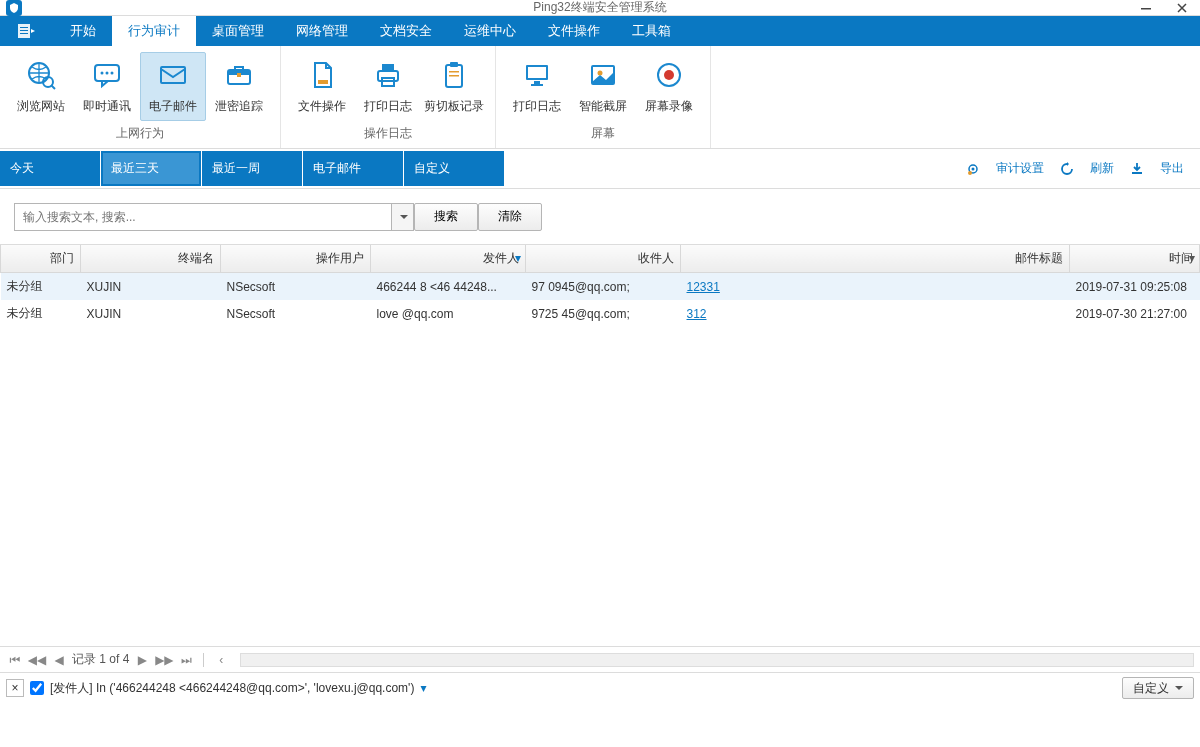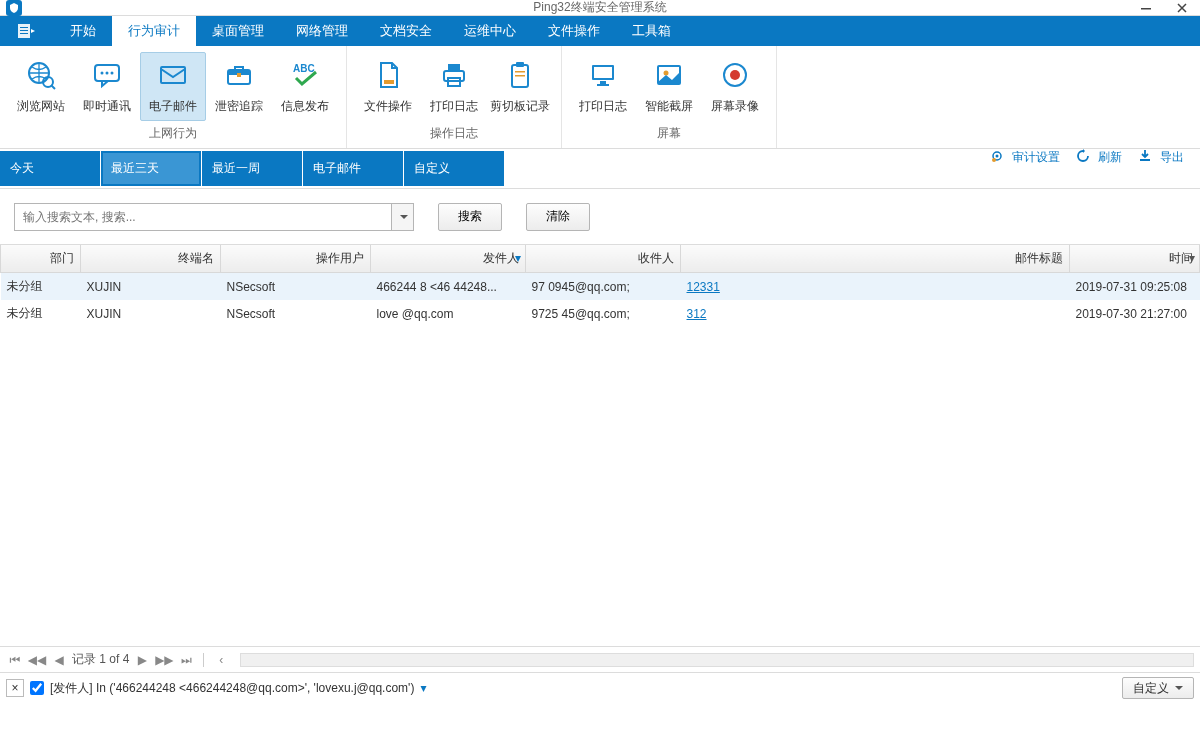--- a/index.html
+++ b/index.html
@@ -30,25 +30,25 @@
 .ribbon-item .ri-icon { width:34px; height:34px; display:flex; align-items:center; justify-content:center; }
 .ribbon-item .ri-icon svg { width:30px; height:30px; }
 .ribbon-item .ri-label { font-size:12px; color:#333; }
 .ribbon-group-label { font-size:12px; color:#666; margin-top:4px; padding-bottom:4px; }
 
 
 .timebar { height:40px; border-bottom:1px solid #dcdcdc; display:flex; align-items:stretch; padding-right:8px; }
 .timebar .time-btn { width:100px; margin:2px 1px 2px 0; background:#0a78c2; color:#fff; display:flex; align-items:center; padding-left:10px; font-size:12px; cursor:pointer; }
 .timebar .time-btn.active { background:#3a96d4; border:2px solid #0a78c2; padding-left:8px; padding-top:0; }
 .timebar .spacer { flex:1; }
-.timebar .action { display:flex; gap:8px; color:#0a78c2; font-size:12px; padding:0 8px; cursor:pointer; }
+.timebar .action { display:flex; align-items:center; gap:16px; color:#0a78c2; font-size:12px; padding:0 8px; cursor:pointer; }
 .timebar .action svg { width:14px; height:14px; }
 
 
-.searchbar { height:56px; border-bottom:1px solid #dcdcdc; display:flex; align-items:center; padding:0 14px; gap:24px; background:#fff; }
+.searchbar { height:56px; border-bottom:1px solid #dcdcdc; display:flex; align-items:center; padding:0 14px; gap:0; background:#fff; }
 .searchbar .search-combo { width:400px; height:28px; border:1px solid #b5b5b5; display:flex; }
 .searchbar .search-combo input { flex:1; border:none; outline:none; padding:0 8px; font-size:12px; color:#999; }
 .searchbar .search-combo .dd { width:22px; border-left:1px solid #b5b5b5; display:flex; align-items:center; justify-content:center; background:#f5f5f5;}
 .searchbar button { width:64px; height:28px; background:linear-gradient(#fdfdfd,#ececec); border:1px solid #b5b5b5; border-radius:2px; font-size:12px; cursor:pointer; }
 
 
 .table-wrap { height: 402px; overflow:hidden; border-bottom:1px solid #dcdcdc; }
 table { width:100%; border-collapse:collapse; table-layout:fixed; }
 thead th { background:linear-gradient(#fbfbfb,#ececec); border:1px solid #d8d8d8; border-top:none; font-weight:normal; text-align:right; padding:5px 6px; font-size:12px; color:#333; position:relative; }
 thead th .sort, thead th .filter { position:absolute; right:4px; top:6px; }
@@ -153,29 +153,20 @@
       <div class="ribbon-item">
         <span class="ri-icon">
             <svg viewBox="0 0 30 30">
               <rect x="4" y="10" width="22" height="14" rx="2" fill="none" stroke="#1b88cf" stroke-width="2"></rect>
               <rect x="4" y="10" width="22" height="5" fill="#1b88cf"></rect>
               <path d="M11 10 V7 H19 V10" fill="none" stroke="#1b88cf" stroke-width="2"></path>
               <rect x="13" y="13" width="4" height="4" fill="#e39b2f"></rect>
             </svg>
           </span>
         <span class="ri-label">泄密追踪</span>
-      </div>
-      <div class="ribbon-item">
-        <span class="ri-icon">
-            <svg viewBox="0 0 30 30">
-              <text x="3" y="12" font-size="10" fill="#1b88cf" font-weight="bold">ABC</text>
-              <path d="M6 18 L12 24 L26 12" fill="none" stroke="#2fa84f" stroke-width="3"></path>
-            </svg>
-          </span>
-        <span class="ri-label">信息发布</span>
       </div>
     </div>
     <div class="ribbon-group-label">上网行为</div>
   </div>
 
   <div class="ribbon-group">
     <div class="ribbon-items">
       <div class="ribbon-item">
         <span class="ri-icon">
             <svg viewBox="0 0 30 30">

